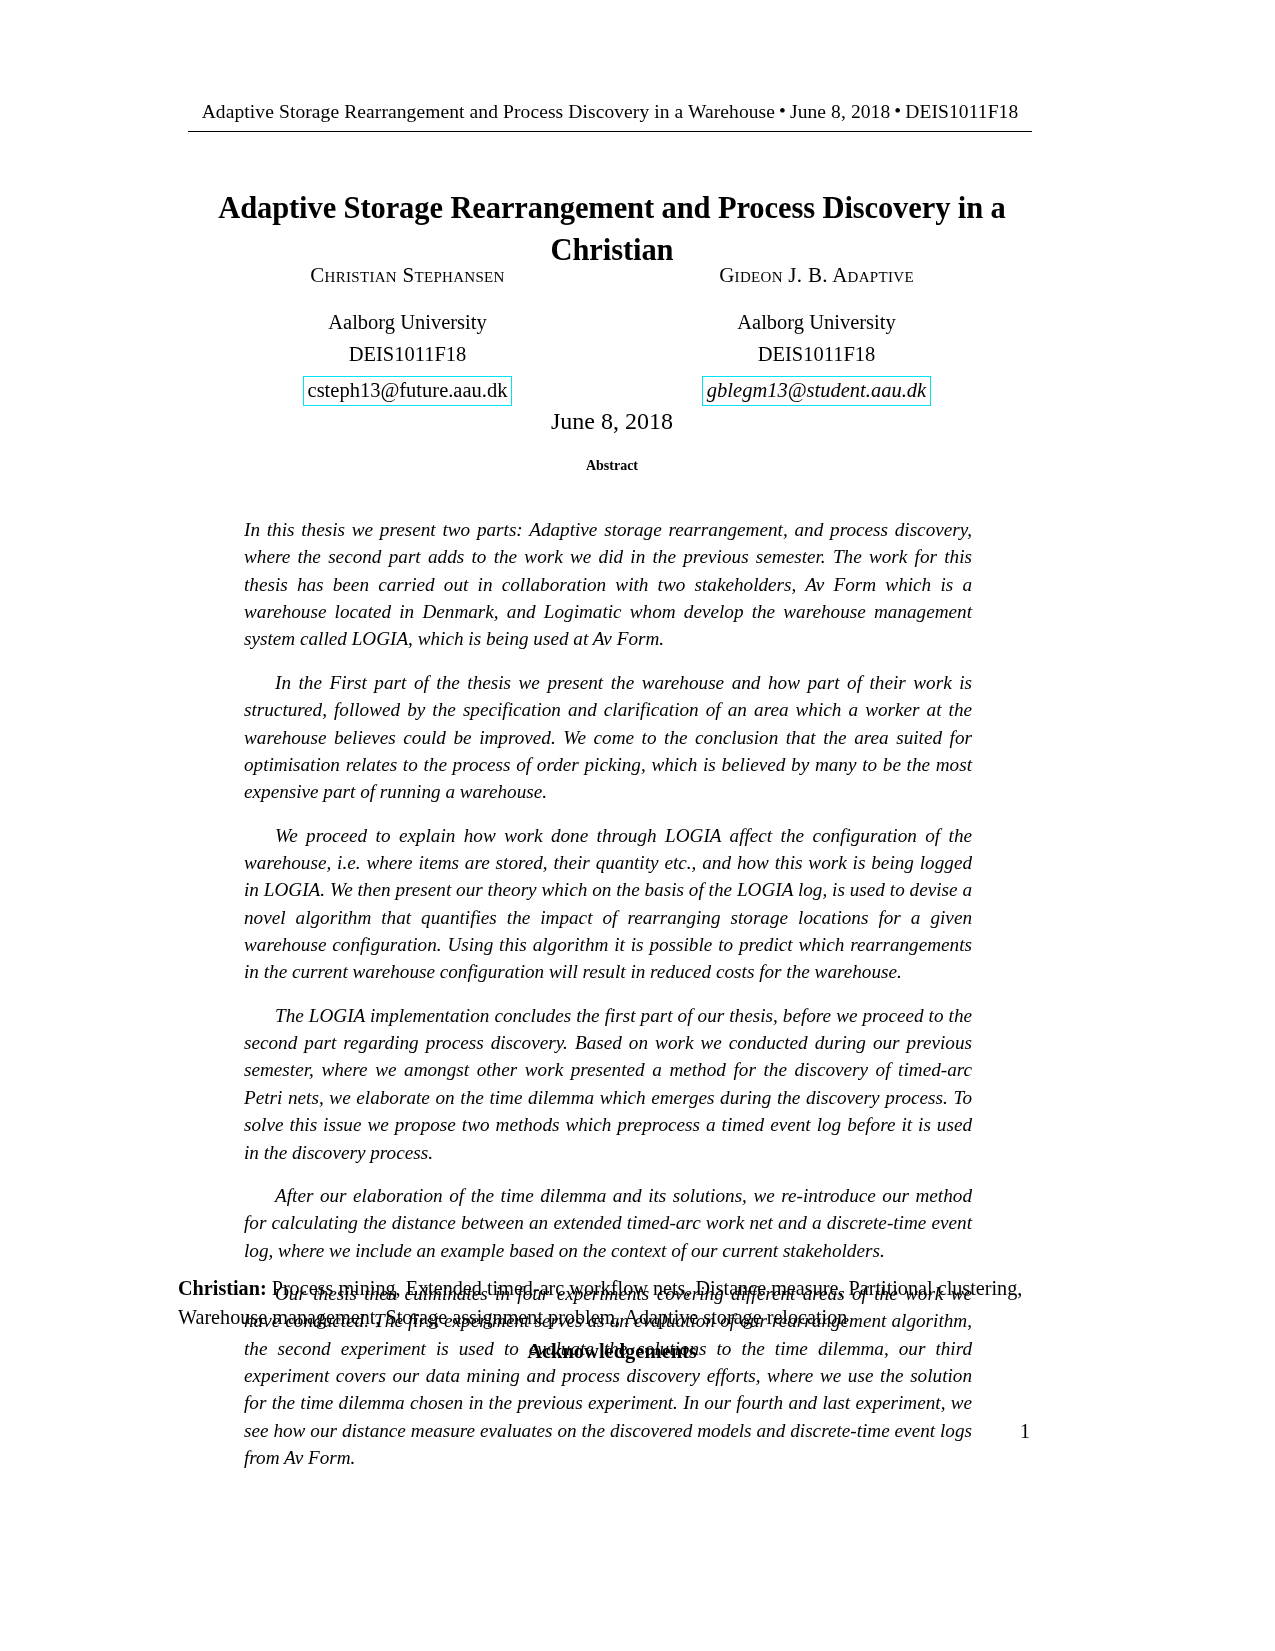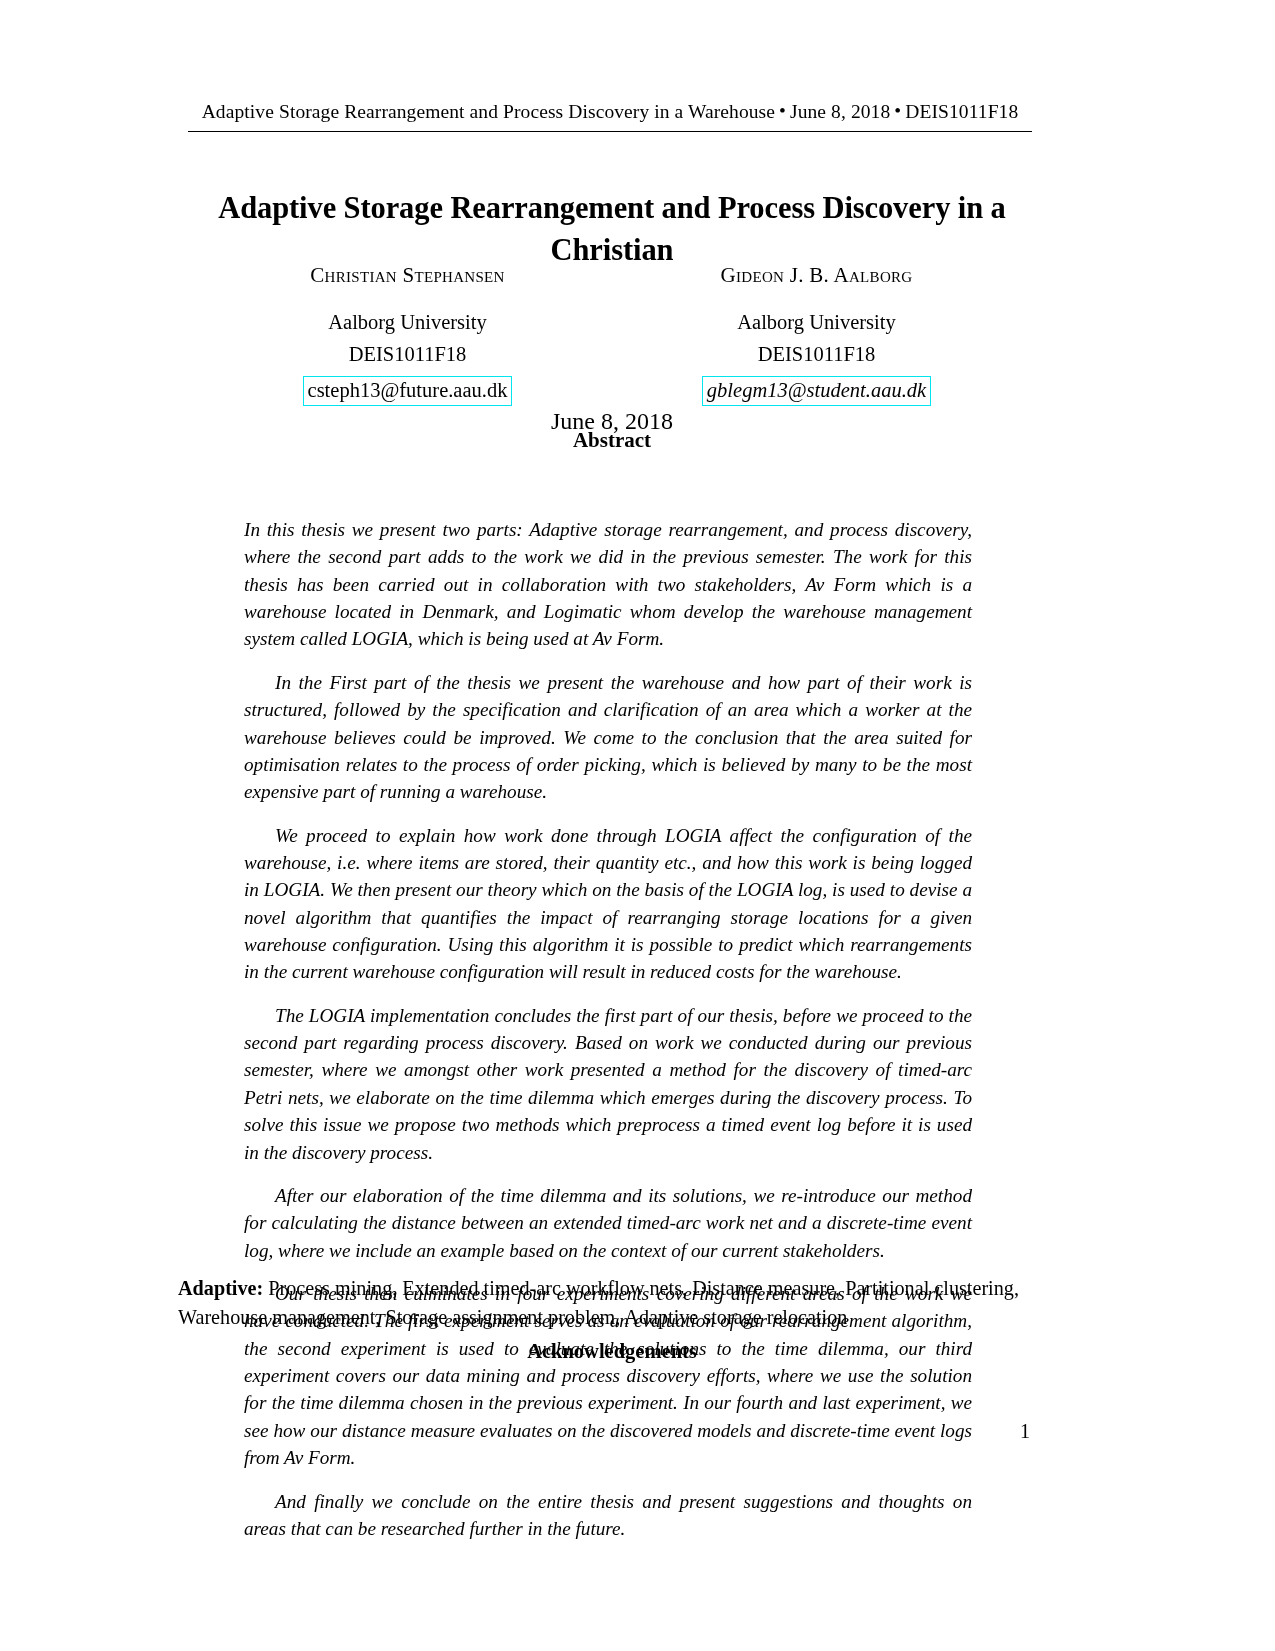--- a/index.html
+++ b/index.html
@@ -113,24 +113,24 @@
     top: 408px;
     width: 800px;
     text-align: center;
     font-size: 24px;
   }
 
   
   .abstract-heading {
     position: absolute;
     left: 212px;
-    top: 428px;
-    width: 800px;
-    text-align: center;
-    font-size: 21px;
+    top: 458px;
+    width: 800px;
+    text-align: center;
+    font-size: 14px;
     font-weight: bold;
   }
   .abstract-body {
     position: absolute;
     left: 228px;
     top: 500px;
     width: 760px;
     font-size: 19.2px;
     font-style: italic;
     line-height: 1.425;
@@ -197,44 +197,43 @@
   <div class="authors">
     <div class="author">
       <div class="author-name">Christian Stephansen</div>
       <div class="author-aff">Aalborg University</div>
       <div class="author-course">DEIS1011F18</div>
       <div class="author-email-wrap">
         <a class="author-email" href="#" style="border-color: rgb(0, 229, 240);">csteph13@future.aau.dk</a>
       </div>
     </div>
     <div class="author">
-      <div class="author-name">Gideon J. B. Aalborg</div>
+      <div class="author-name">Gideon J. B. Adaptive</div>
       <div class="author-aff">Aalborg University</div>
       <div class="author-course">DEIS1011F18</div>
       <div class="author-email-wrap">
         <a class="author-email" href="#" style="border-color: rgb(0, 229, 240); font-style: italic;">gblegm13@student.aau.dk</a>
       </div>
     </div>
   </div>
 
   <div class="date">June 8, 2018</div>
 
   <div class="abstract-heading">Abstract</div>
 
   <div class="abstract-body">
     <p class="first">In this thesis we present two parts: Adaptive storage rearrangement, and process discovery, where the second part adds to the work we did in the previous semester. The work for this thesis has been carried out in collaboration with two stakeholders, Av Form which is a warehouse located in Denmark, and Logimatic whom develop the warehouse management system called LOGIA, which is being used at Av Form.</p>
     <p>In the First part of the thesis we present the warehouse and how part of their work is structured, followed by the specification and clarification of an area which a worker at the warehouse believes could be improved. We come to the conclusion that the area suited for optimisation relates to the process of order picking, which is believed by many to be the most expensive part of running a warehouse.</p>
     <p>We proceed to explain how work done through LOGIA affect the configuration of the warehouse, i.e. where items are stored, their quantity etc., and how this work is being logged in LOGIA. We then present our theory which on the basis of the LOGIA log, is used to devise a novel algorithm that quantifies the impact of rearranging storage locations for a given warehouse configuration. Using this algorithm it is possible to predict which rearrangements in the current warehouse configuration will result in reduced costs for the warehouse.</p>
     <p>The LOGIA implementation concludes the first part of our thesis, before we proceed to the second part regarding process discovery. Based on work we conducted during our previous semester, where we amongst other work presented a method for the discovery of timed-arc Petri nets, we elaborate on the time dilemma which emerges during the discovery process. To solve this issue we propose two methods which preprocess a timed event log before it is used in the discovery process.</p>
     <p>After our elaboration of the time dilemma and its solutions, we re-introduce our method for calculating the distance between an extended timed-arc work net and a discrete-time event log, where we include an example based on the context of our current stakeholders.</p>
     <p>Our thesis then culminates in four experiments covering different areas of the work we have conducted. The first experiment serves as an evaluation of our rearrangement algorithm, the second experiment is used to evaluate the solutions to the time dilemma, our third experiment covers our data mining and process discovery efforts, where we use the solution for the time dilemma chosen in the previous experiment. In our fourth and last experiment, we see how our distance measure evaluates on the discovered models and discrete-time event logs from Av Form.</p>
-    <p>And finally we conclude on the entire thesis and present suggestions and thoughts on areas that can be researched further in the future.</p>
   </div>
 
   <div class="keywords">
-    <b>Adaptive:</b><span> Process mining, Extended timed-arc workflow nets, Distance measure, Partitional clustering, Warehouse management, Storage assignment problem, Adaptive storage relocation</span>
+    <b>Christian:</b><span> Process mining, Extended timed-arc workflow nets, Distance measure, Partitional clustering, Warehouse management, Storage assignment problem, Adaptive storage relocation</span>
   </div>
 
   <div class="ack-heading">Acknowledgements</div>
 
   <div class="pagenum">1</div>
 
 </div>
 
 </body></html>

